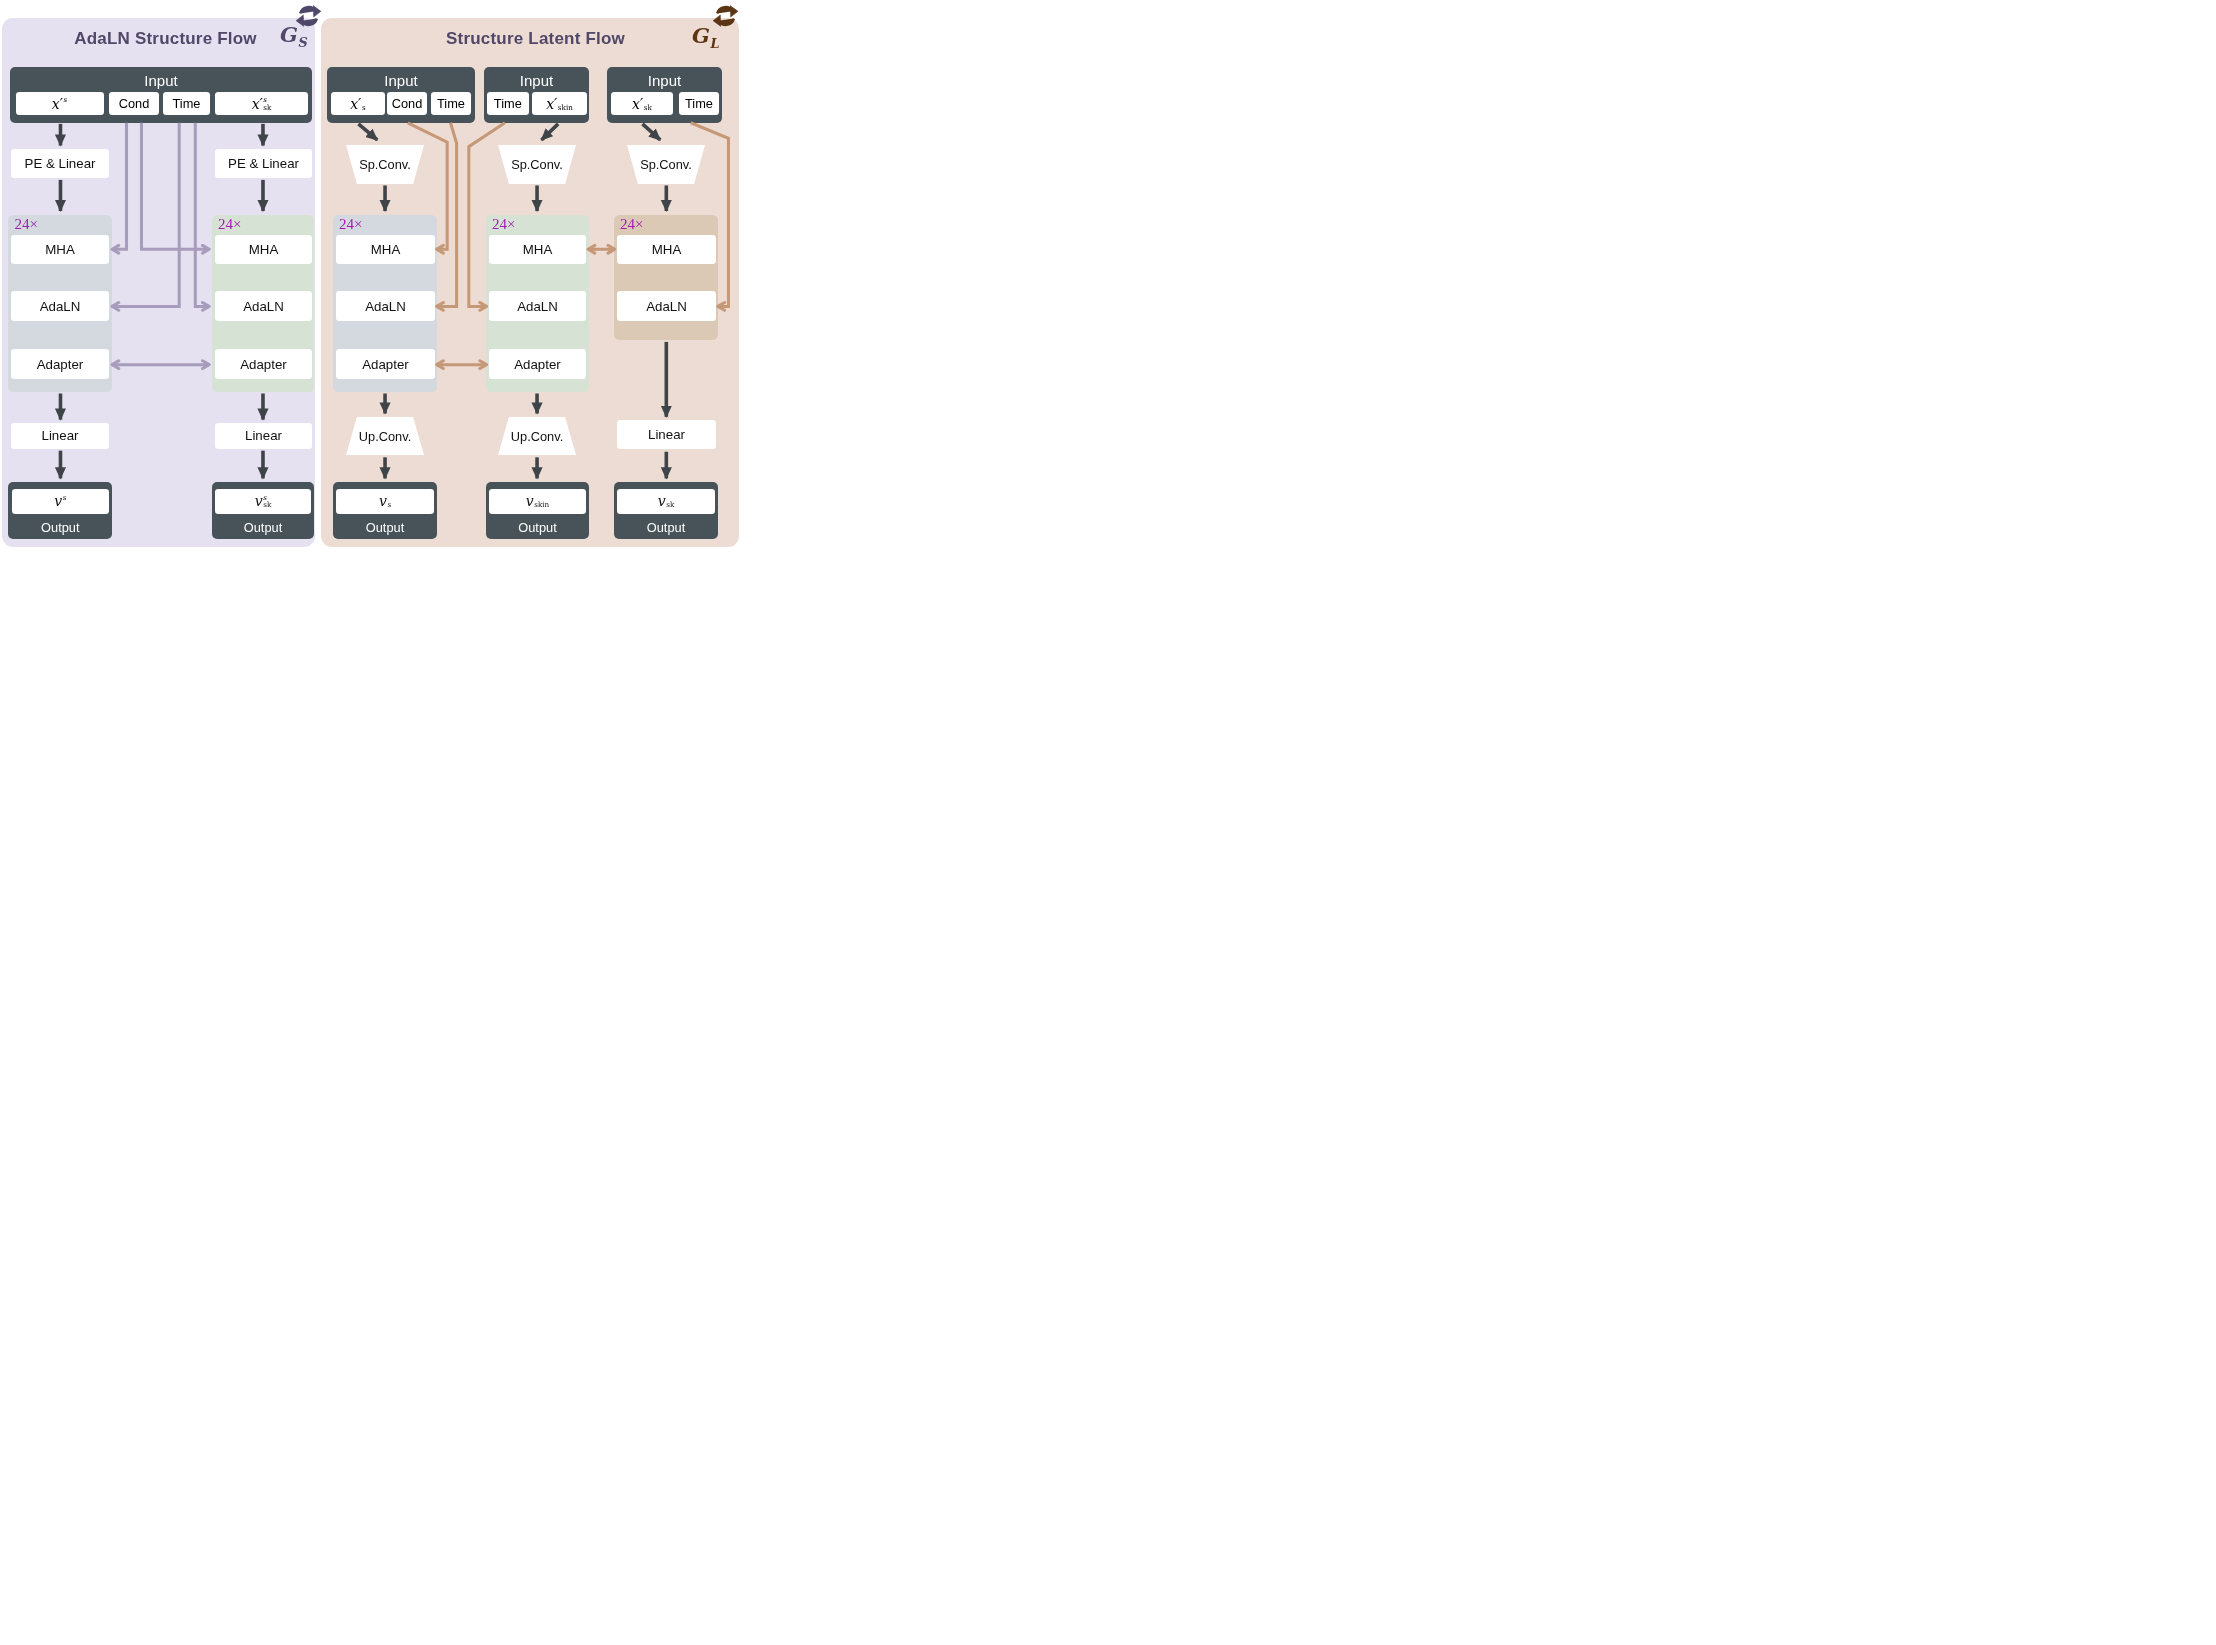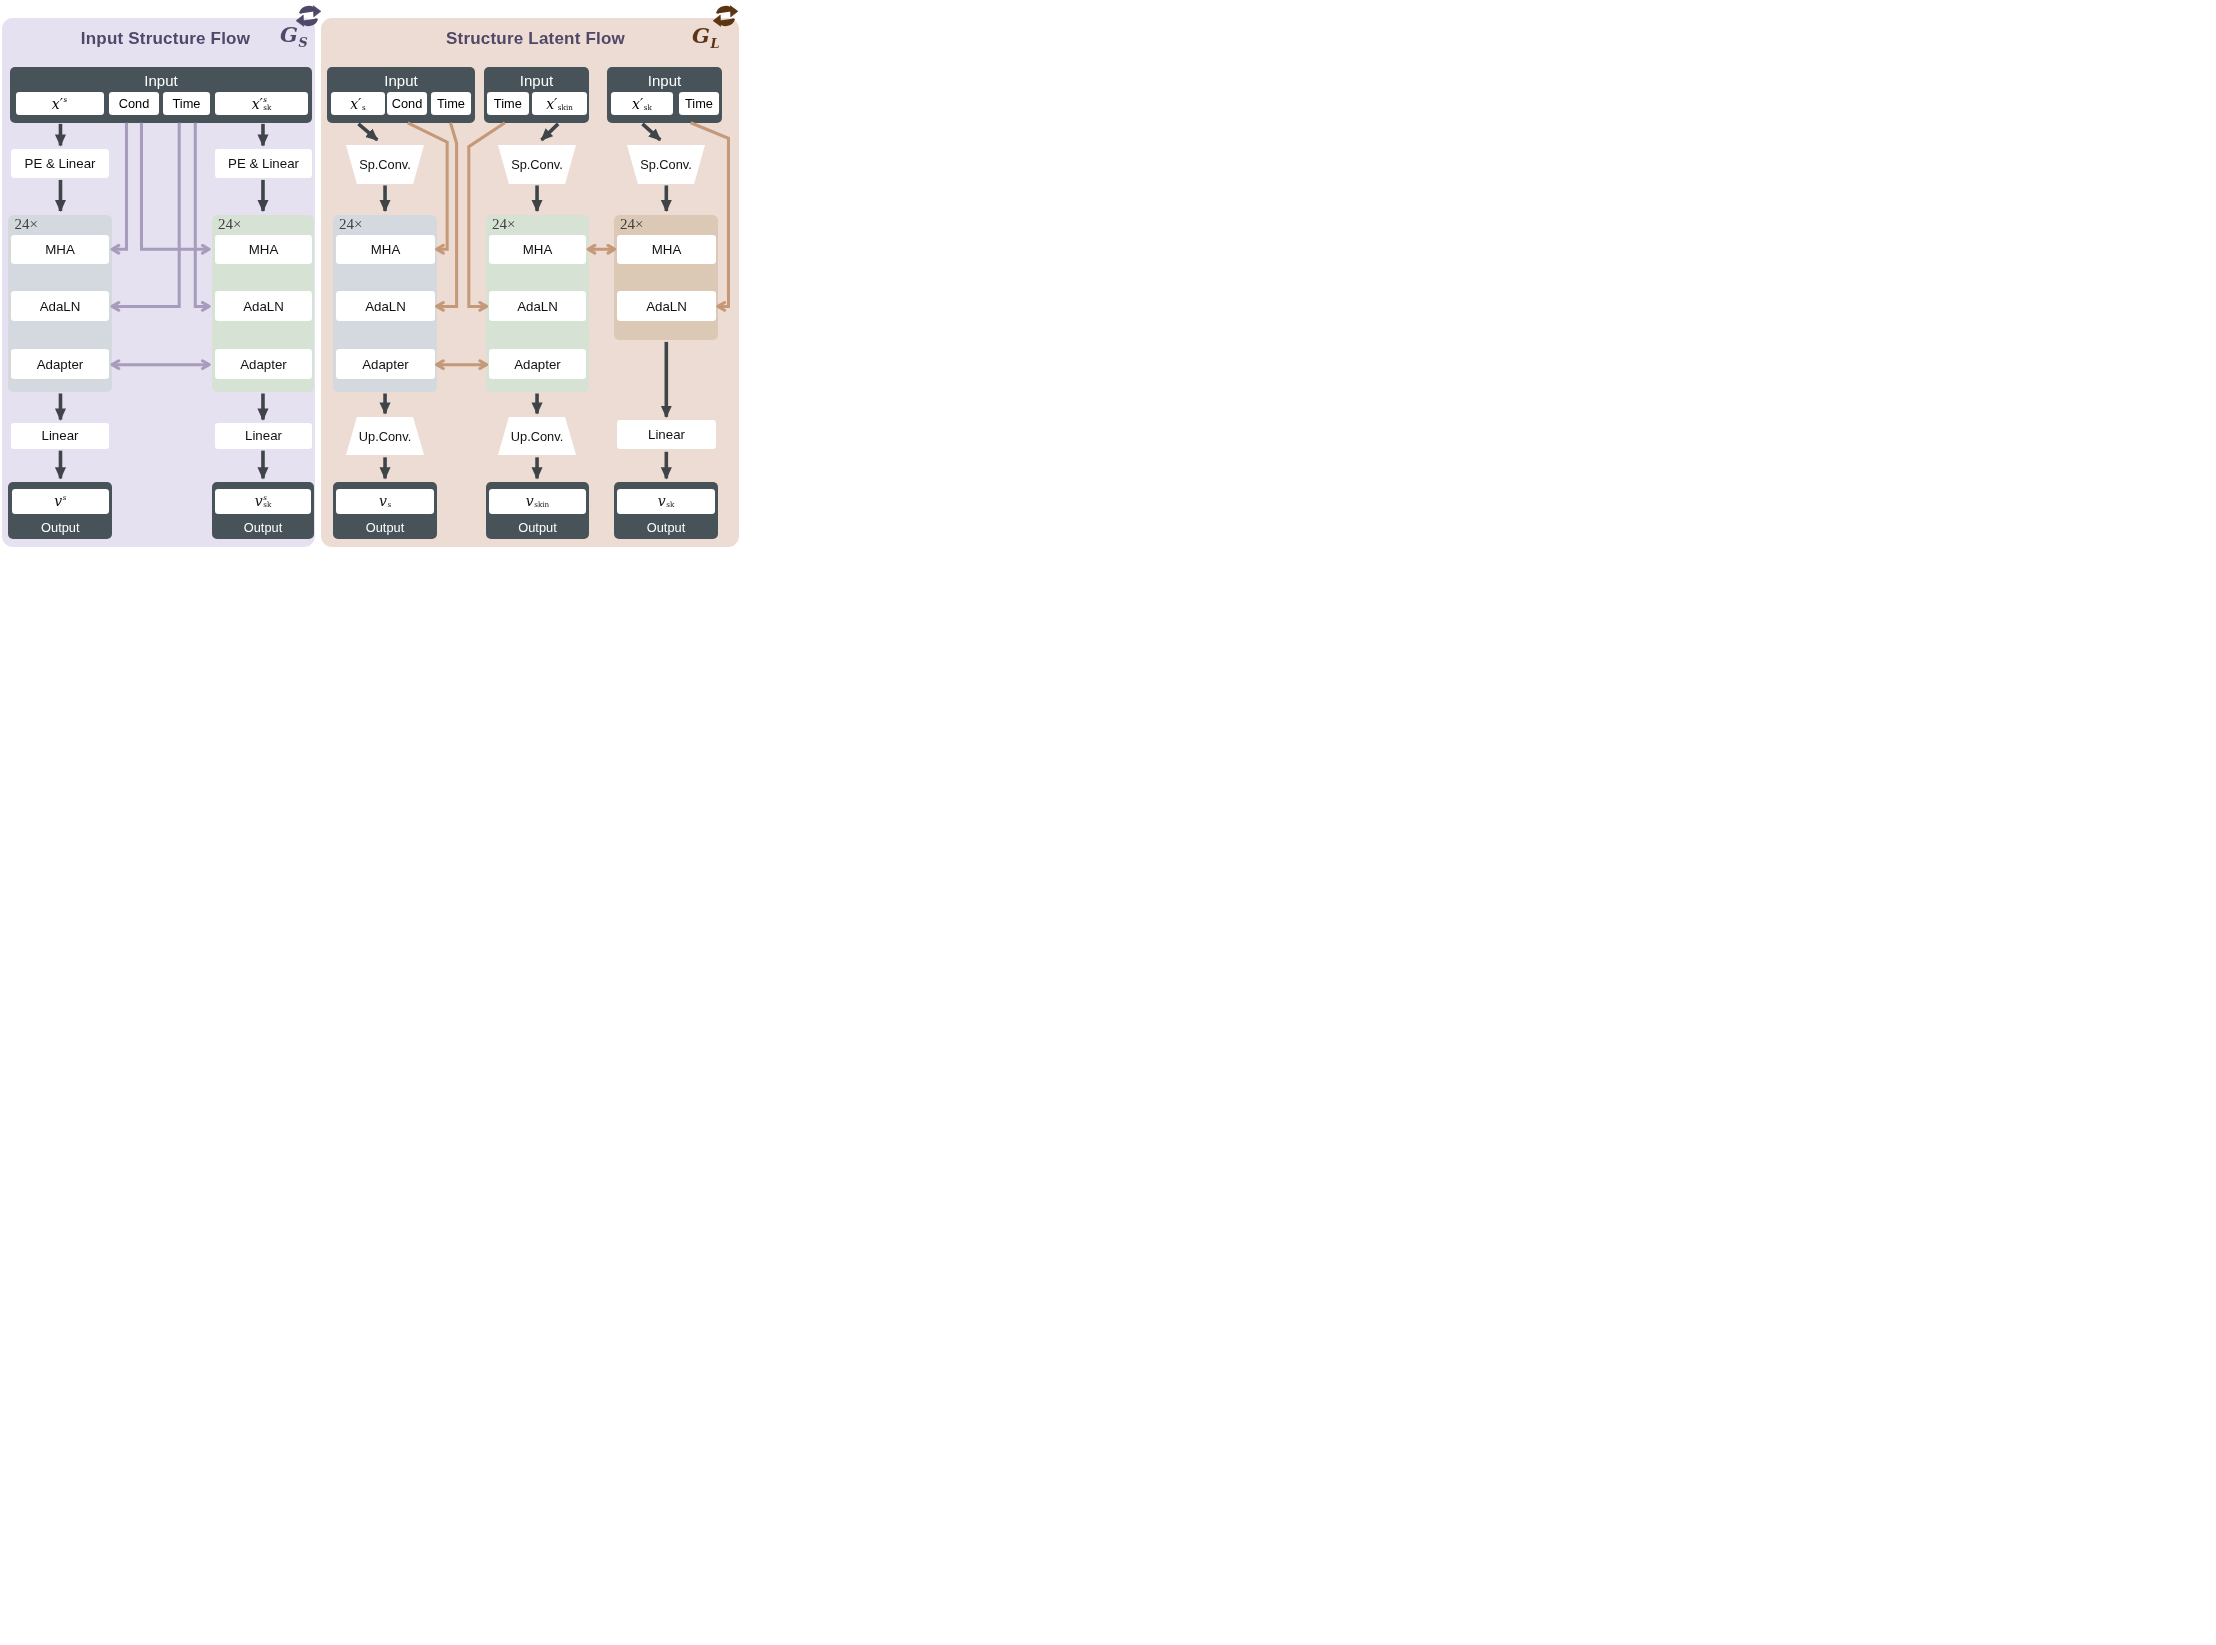--- a/index.html
+++ b/index.html
@@ -19,21 +19,21 @@
   .gtag.browntag{color:var(--tag-right);}
   .cycle{position:absolute;width:27px;height:28px;}
 
   .darkbox{position:absolute;background:var(--node-dark);border-radius:5px;}
   .inp-label{position:absolute;top:5px;left:0;right:0;text-align:center;color:#fff;font-size:15px;}
   .cell{position:absolute;top:25px;height:23px;background:#fff;border-radius:3.3px;display:flex;align-items:center;justify-content:center;font-size:12.8px;color:#000;}
 
   .node{position:absolute;background:#fff;border-radius:3.3px;display:flex;align-items:center;justify-content:center;font-size:13.3px;color:#111;}
   .block{position:absolute;border-radius:5.5px;}
   .bg-blue{background:var(--block-blue);} .bg-green{background:var(--block-green);} .bg-tan{background:var(--block-tan);}
-  .rep{position:absolute;top:1.1px;left:6.1px;font-family:"Liberation Serif",serif;font-size:15px;color:#404040;}
+  .rep{position:absolute;top:1.1px;left:6.1px;font-family:"Liberation Serif",serif;font-size:15px;color:#a21caf;}
 
   .trap{position:absolute;background:#fff;display:flex;align-items:center;justify-content:center;font-size:12.8px;color:#111;}
   .trap.down{clip-path:polygon(0% 0%,100% 0%,86% 100%,14% 100%);}
   .trap.up{clip-path:polygon(14% 0%,86% 0%,100% 100%,0% 100%);}
 
   .out-val{position:absolute;left:3.3px;right:3.3px;top:7.2px;height:24.4px;background:#fff;border-radius:3.3px;display:flex;align-items:center;justify-content:center;}
   .out-label{position:absolute;bottom:3.9px;left:0;right:0;text-align:center;color:#fff;font-size:12.8px;}
 
   .math{display:inline-flex;align-items:center;font-family:"DejaVu Serif",serif;font-size:14px;}
   .mbase{font-style:italic;}
@@ -49,21 +49,21 @@
   .cyc-r{stroke:var(--tag-right);fill:var(--tag-right);}
 </style>
 </head>
 <body>
 
 <div class="canvas">
 
   <div class="panel left"></div>
   <div class="panel right"></div>
 
-  <div class="panel-title" style="left:35px;width:261px;">Input Structure Flow</div>
+  <div class="panel-title" style="left:35px;width:261px;">AdaLN Structure Flow</div>
   <div class="panel-title" style="left:405px;width:261px;">Structure Latent Flow</div>
 
   <div class="gtag" style="left:280px;top:22px;"><span>G</span><span class="gsub">S</span></div>
   <div class="gtag browntag" style="left:692px;top:23px;"><span>G</span><span class="gsub">L</span></div>
 
   <svg class="cycle" style="left:295px;top:2.2px;" viewBox="0 0 52 52">
     <path class="cyc-l" d="M10,21 A16.5,16.5 0 0 1 40,17" stroke-width="5" fill="none"></path>
     <polygon class="cyc-l" points="35,6 50,17 36,28"></polygon>
     <path class="cyc-l" d="M42,31 A16.5,16.5 0 0 1 12,35" stroke-width="5" fill="none"></path>
     <polygon class="cyc-l" points="17,46 2,35 16,24"></polygon>

